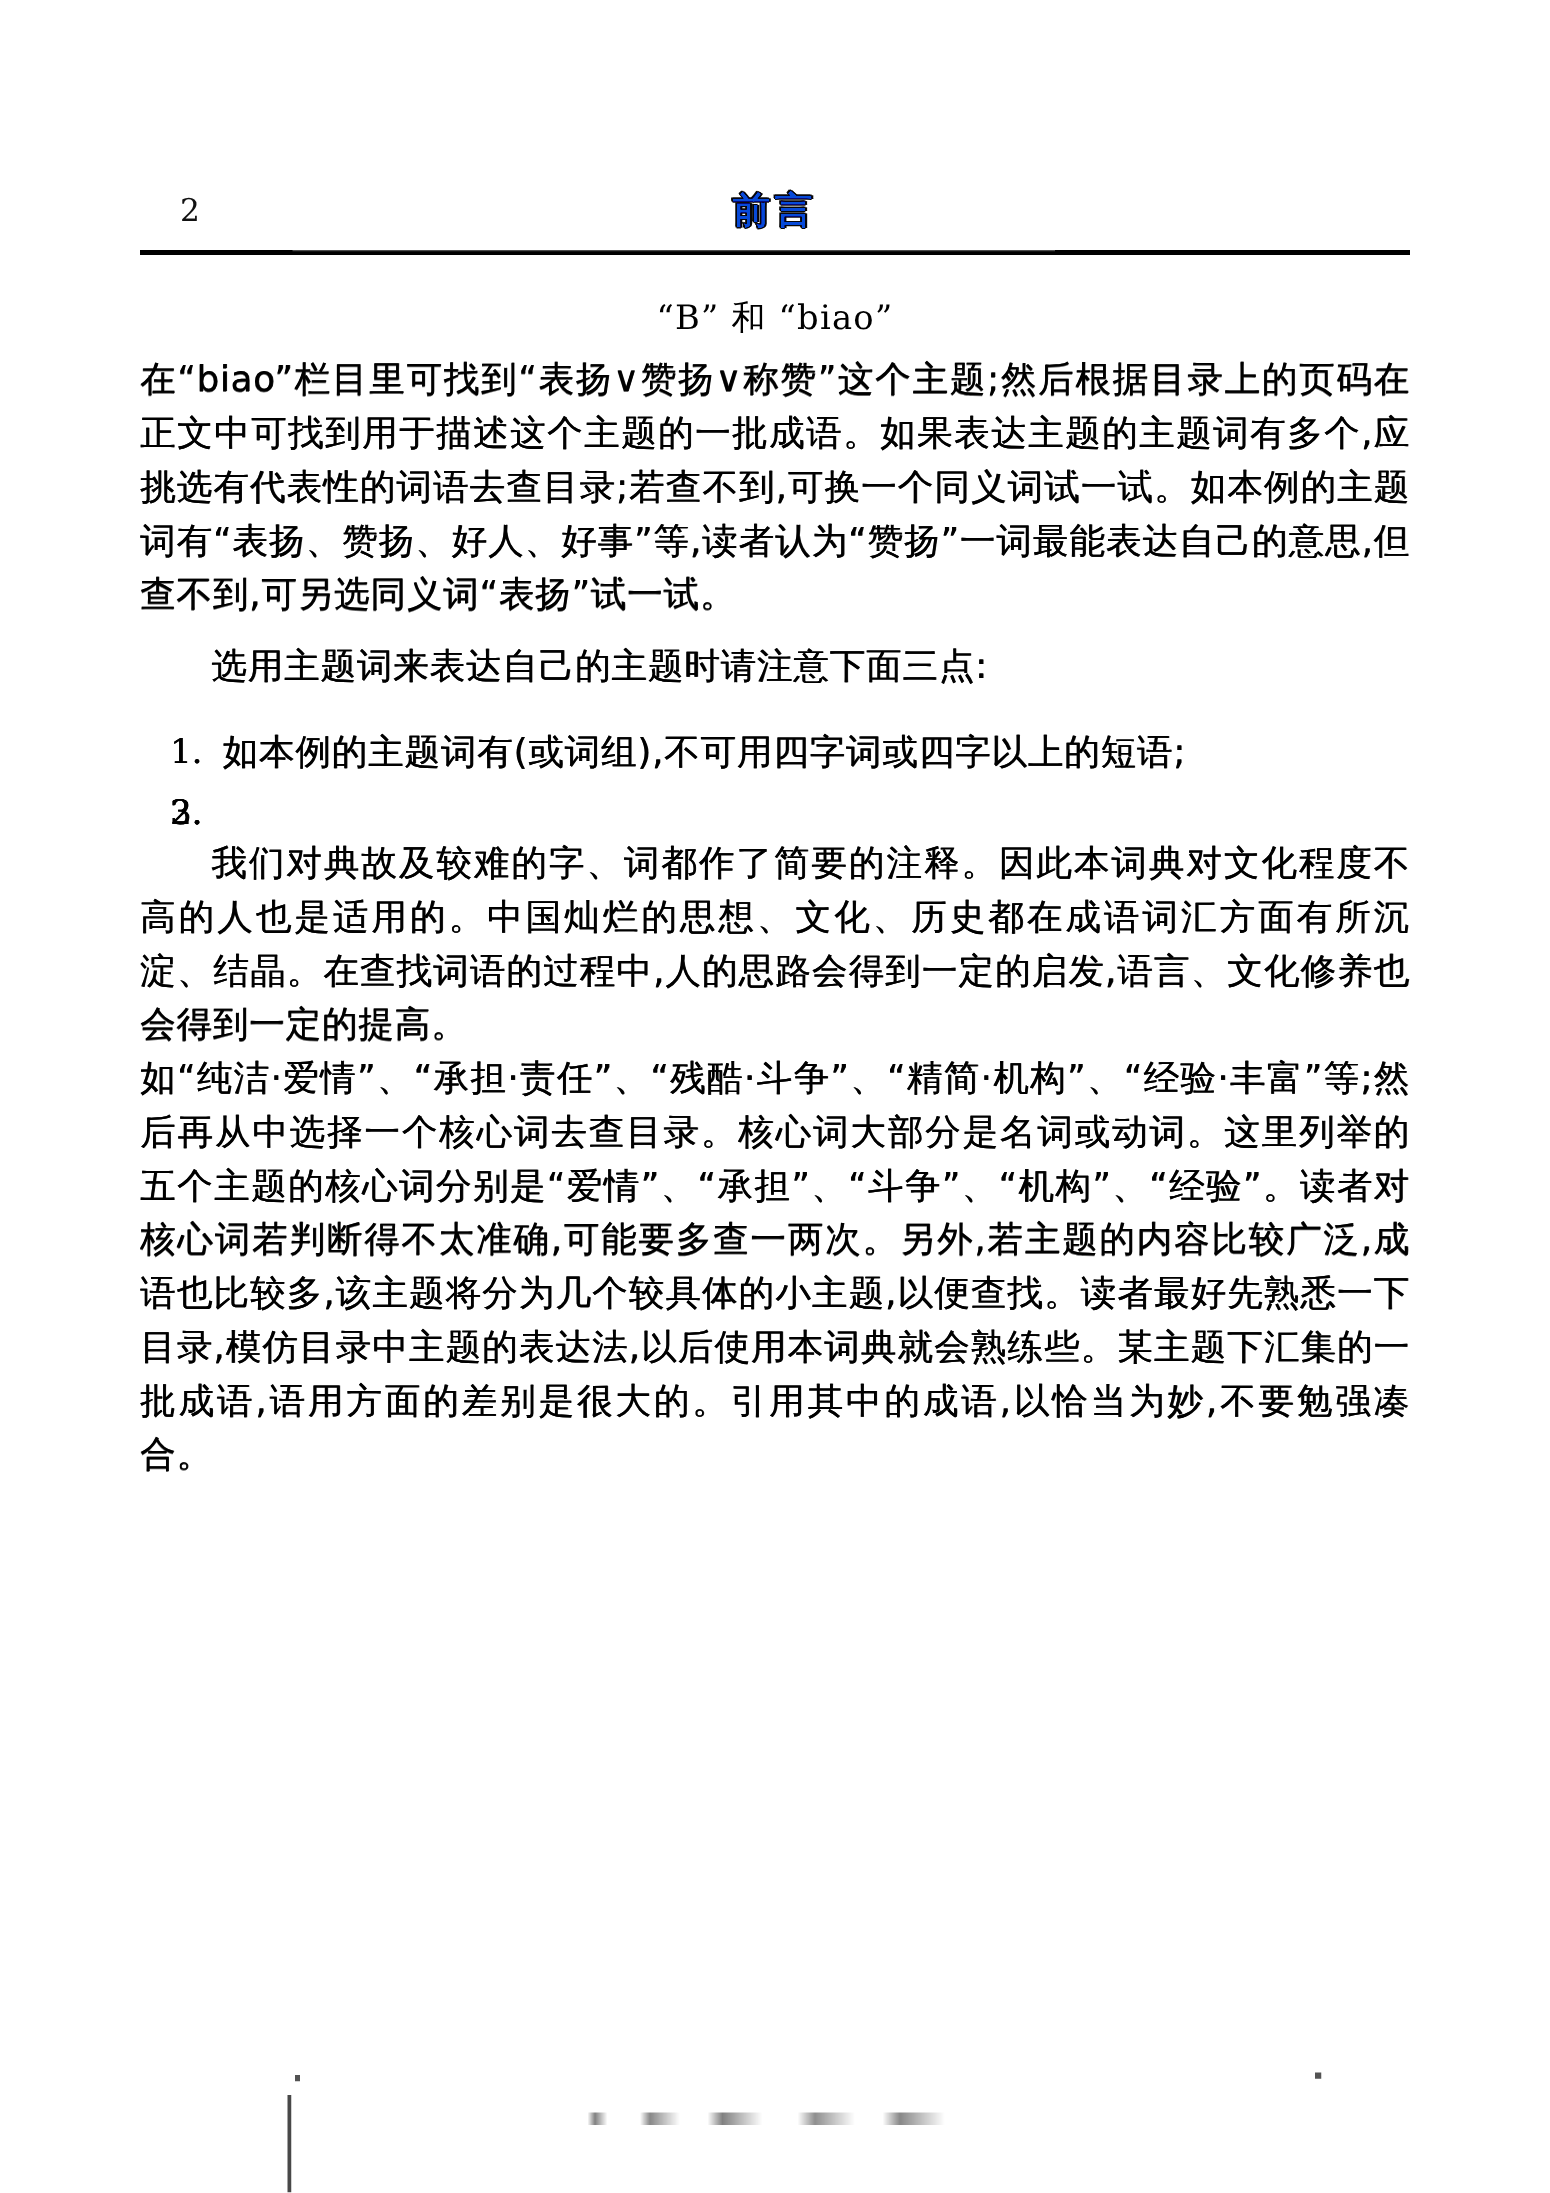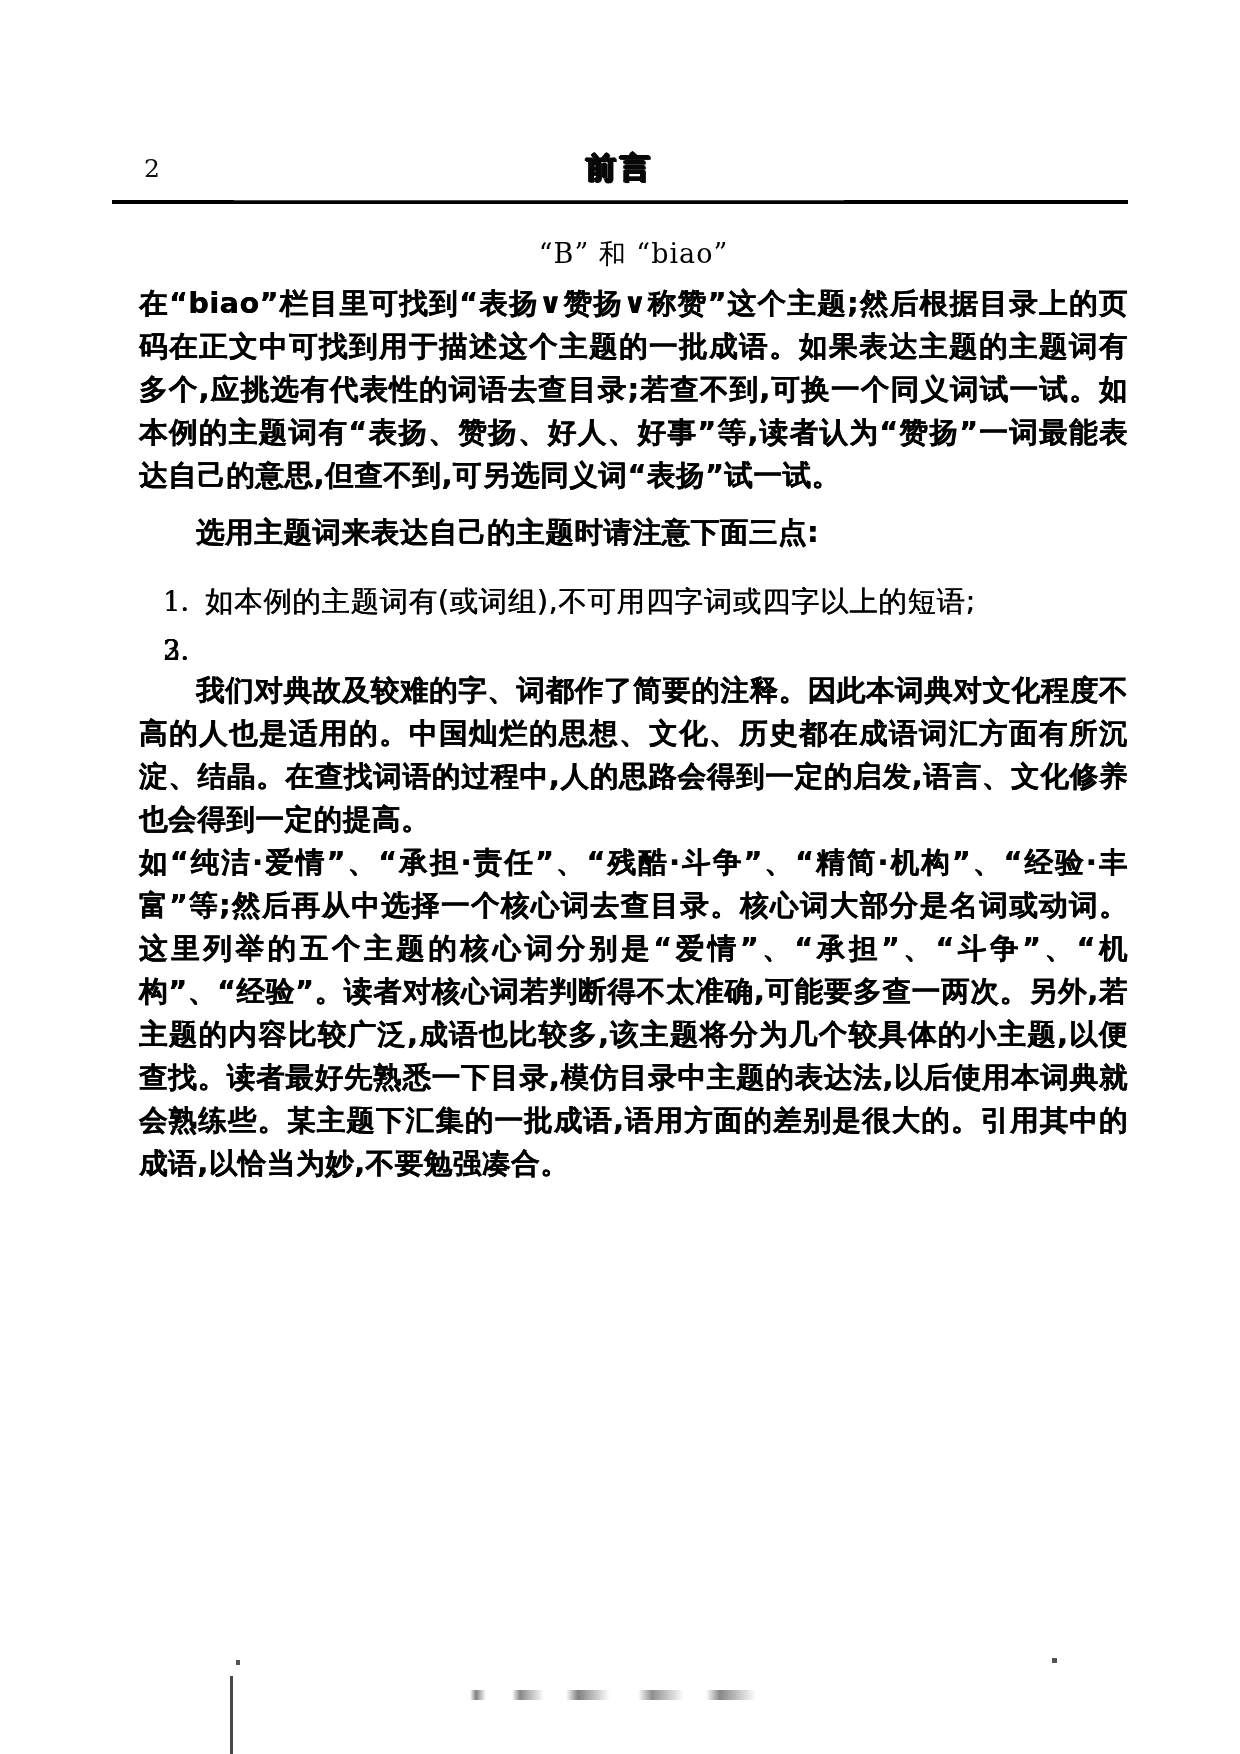--- a/index.html
+++ b/index.html
@@ -31,21 +31,21 @@
     letter-spacing:0;
     color:#111;
   }
   .runhead{
     position:absolute;
     left:50%; top:-2px;
     transform:translateX(-50%);
     font-size:30px;
     font-weight:700;
     letter-spacing:4px;
-    color:#000000;
+    color:#0369a1;
     
     filter:blur(0.35px) contrast(2.6);
     text-shadow:
       0.9px 0 0 #000, -0.9px 0 0 #000,
       0 0.8px 0 #000, 0 -0.8px 0 #000,
       1.4px 0.6px 0 #000, -1.2px -0.5px 0 #000;
     opacity:.97;
     white-space:nowrap;
   }
   .rule{
@@ -62,21 +62,20 @@
     background:#fff;
     opacity:.30;
   }
 
   
   .col{
     position:absolute;
     left:112px;
     right:112px;
     top:222px;
-    margin-left:27px;
   }
   .sec-title{
     text-align:center;
     font-family:"DejaVu Serif","Liberation Serif",serif;
     font-size:27px;
     letter-spacing:1px;
     margin:14px 0 10px 0;
     color:#000;
   }
 
@@ -86,21 +85,21 @@
     font-size:28.5px;
     line-height:43px;
     color:#060606;
     text-align:justify;
     text-align-last:left;
     letter-spacing:0.6px;
     word-break:break-all;
     text-shadow:0.45px 0 0 rgba(0,0,0,.85), 0 0.35px 0 rgba(0,0,0,.6);
     filter:contrast(1.25);
   }
-  p.ink{margin:0 0 0 0;font-weight:bold;}
+  p.ink{margin:0 0 0 0;}
   .indent{text-indent:2em;}
   .gap-sm{height:14px;}
   .gap-md{height:26px;}
   .gap-lg{height:40px;}
 
   
   .list{
     margin:0;
     padding:0 0 0 0;
     list-style:none;

